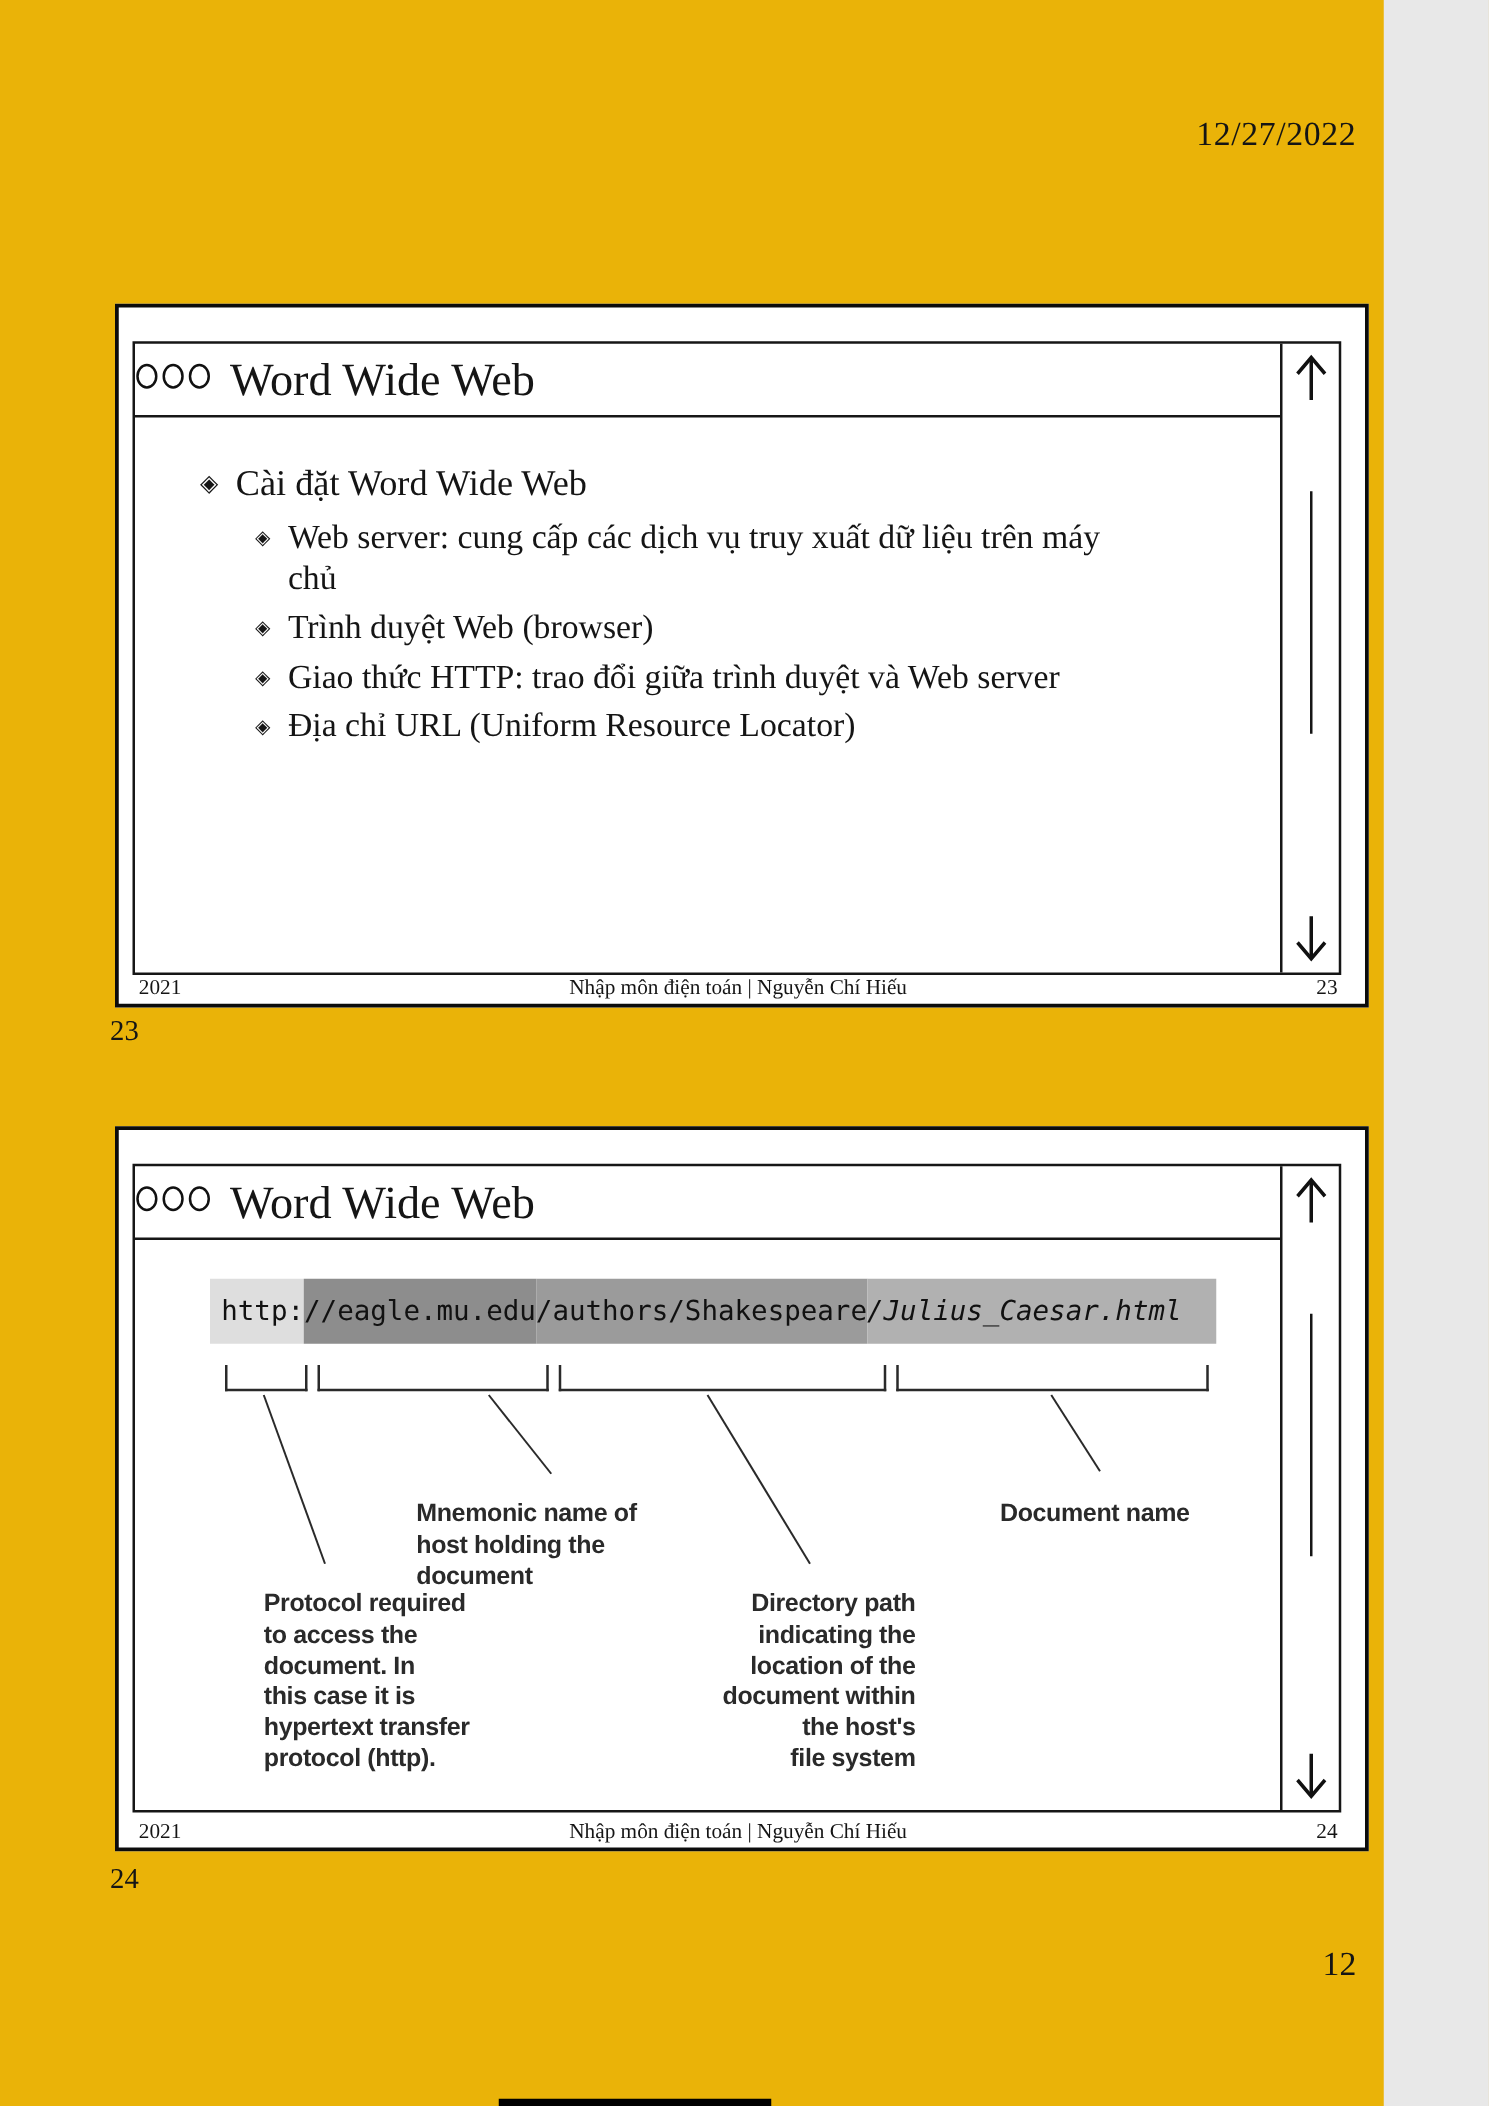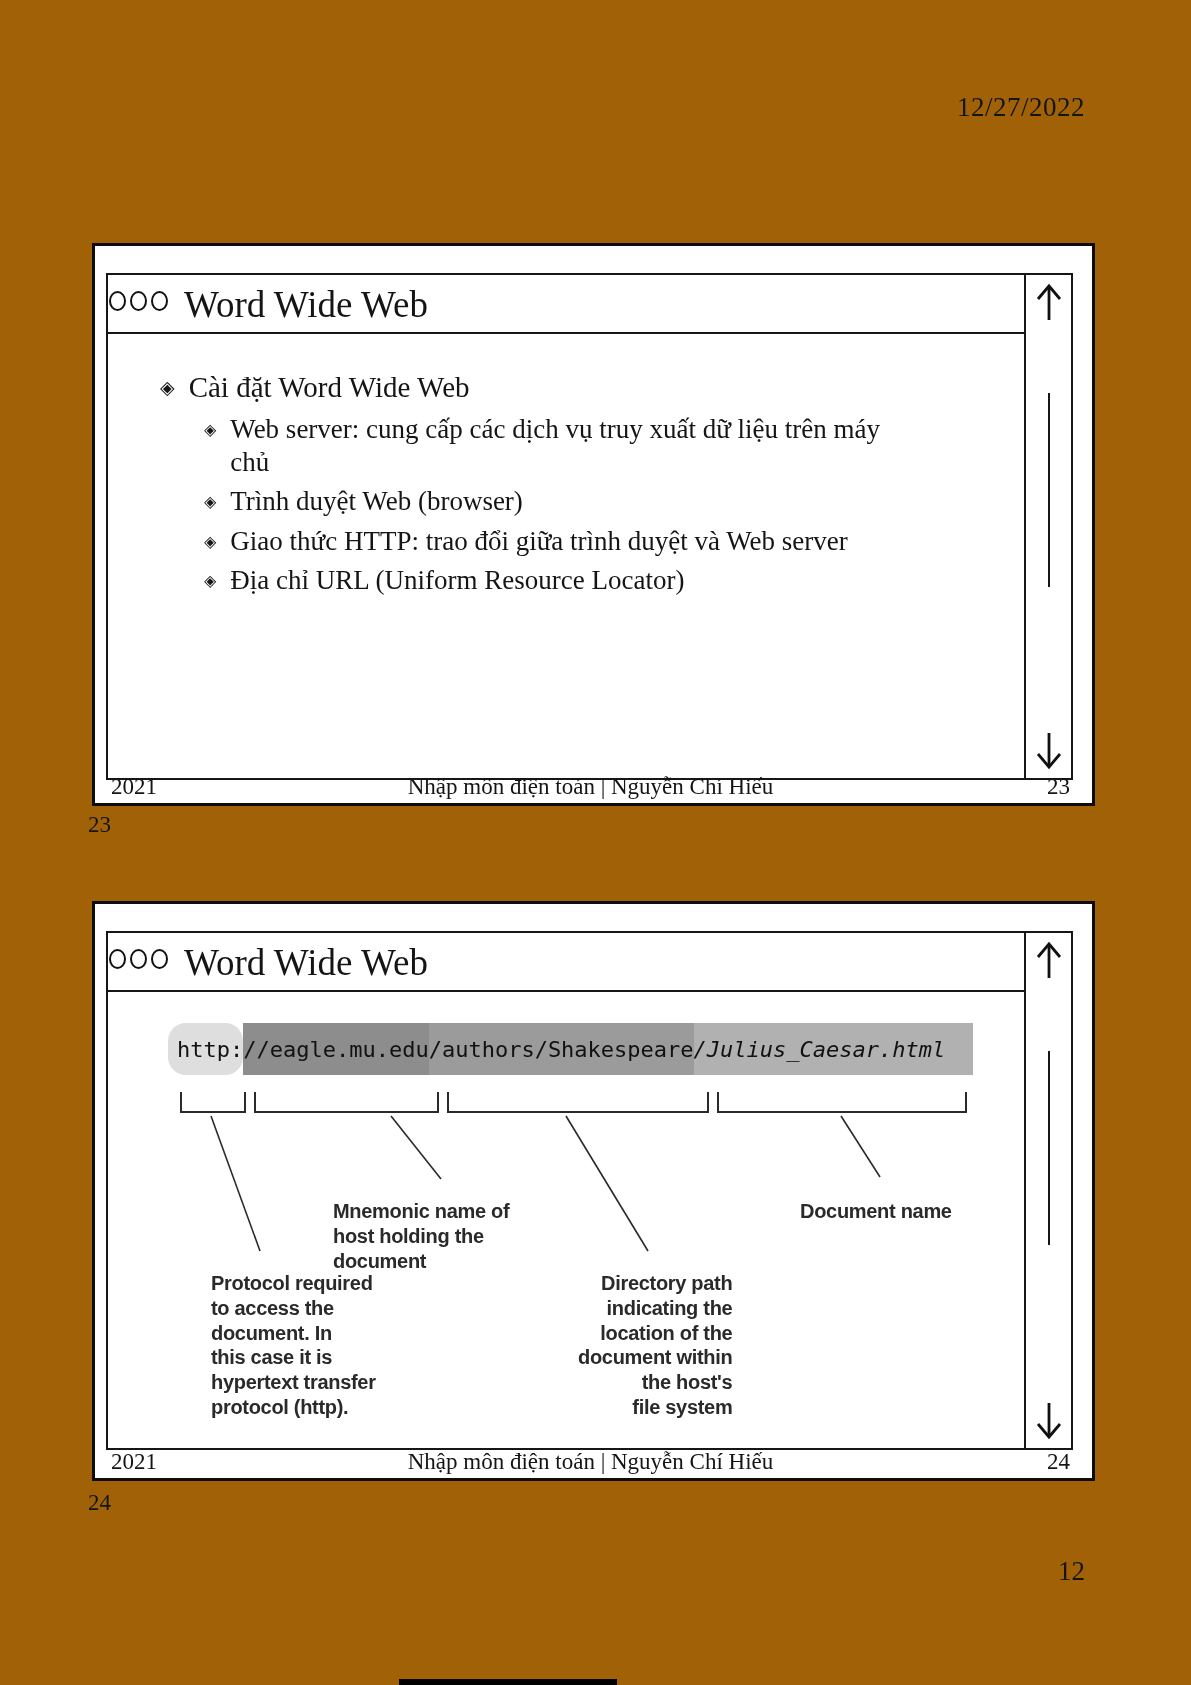--- a/index.html
+++ b/index.html
@@ -1,16 +1,16 @@
 <!DOCTYPE html>
 <html><head>
 <meta charset="utf-8">
 <style>
   html,body{margin:0;padding:0;background:#e8e8e8;}
-  .page{position:relative;width:1191px;height:1685px;background:#a16207;overflow:hidden;
+  .page{position:relative;width:1107px;height:1685px;background:#eab308;overflow:hidden;
         font-family:"Liberation Serif",serif;color:#151515;}
 
   .date{position:absolute;top:92px;left:890px;width:195px;text-align:right;
         font-size:27px;letter-spacing:.5px;}
   .bottom-page-num{position:absolute;top:1556px;left:1000px;width:85px;text-align:right;font-size:27px;}
   .bottom-bar{position:absolute;left:399px;top:1679px;width:218px;height:6px;background:#000;}
 
   
   .slide{position:absolute;left:92px;width:1003px;border:3px solid #0c0c0c;background:#fff;box-sizing:border-box;}
   #slide1{top:243px;height:563px;}
@@ -27,21 +27,21 @@
   .slide-title{font-size:37px;line-height:1;padding-top:2px;}
 
   
   .sidebar{position:absolute;right:0;top:0;bottom:0;width:47px;border-left:2px solid #161616;box-sizing:border-box;}
   .arrow{position:absolute;left:50%;transform:translateX(-50%);width:32px;height:42px;}
   .arrow.up{top:5px;}
   .arrow.down{bottom:5px;}
   .scrollline{position:absolute;left:50%;transform:translateX(-50%);top:118px;width:2px;height:194px;background:#161616;}
 
   
-  .footer{position:absolute;left:16px;right:22px;bottom:3px;display:flex;align-items:flex-start;font-size:23px;}
+  .footer{position:absolute;left:16px;right:22px;bottom:3px;display:flex;align-items:flex-start;font-size:17px;}
   .footer .f-left{width:130px;text-align:left;}
   .footer .f-center{flex:1;text-align:center;}
   .footer .f-right{width:130px;text-align:right;}
 
   .slide-label{position:absolute;left:88px;font-size:23px;}
   #label1{top:812px;}
   #label2{top:1490px;}
 
   
   .bullets{position:absolute;left:52px;top:96px;right:14px;}
@@ -148,21 +148,21 @@
         <div class="hdr">
           <span class="circles">
               <i></i>
               <i></i>
               <i></i>
             </span>
           <span class="slide-title">Word Wide Web</span>
         </div>
 
         <div class="urlbar">
-          <span style="background: rgb(222, 222, 222); border-radius: 18px;">http:</span>
+          <span style="background: rgb(222, 222, 222);">http:</span>
           <span style="background: rgb(141, 141, 141);">//eagle.mu.edu</span>
           <span style="background: rgb(155, 155, 155);">/authors/Shakespeare</span>
           <span style="background: rgb(177, 177, 177); font-style: italic;">/Julius_Caesar.html</span>
         </div>
 
         <div class="bracket" id="br-protocol"></div>
         <div class="bracket" id="br-host"></div>
         <div class="bracket" id="br-path"></div>
         <div class="bracket" id="br-doc"></div>
 

